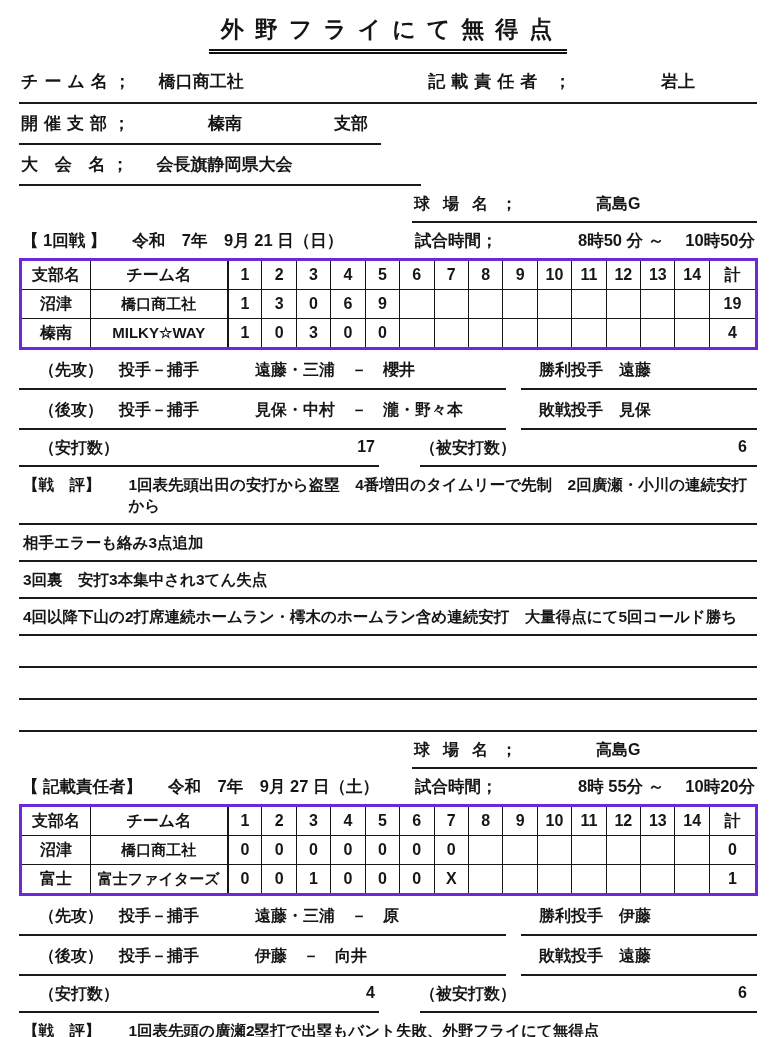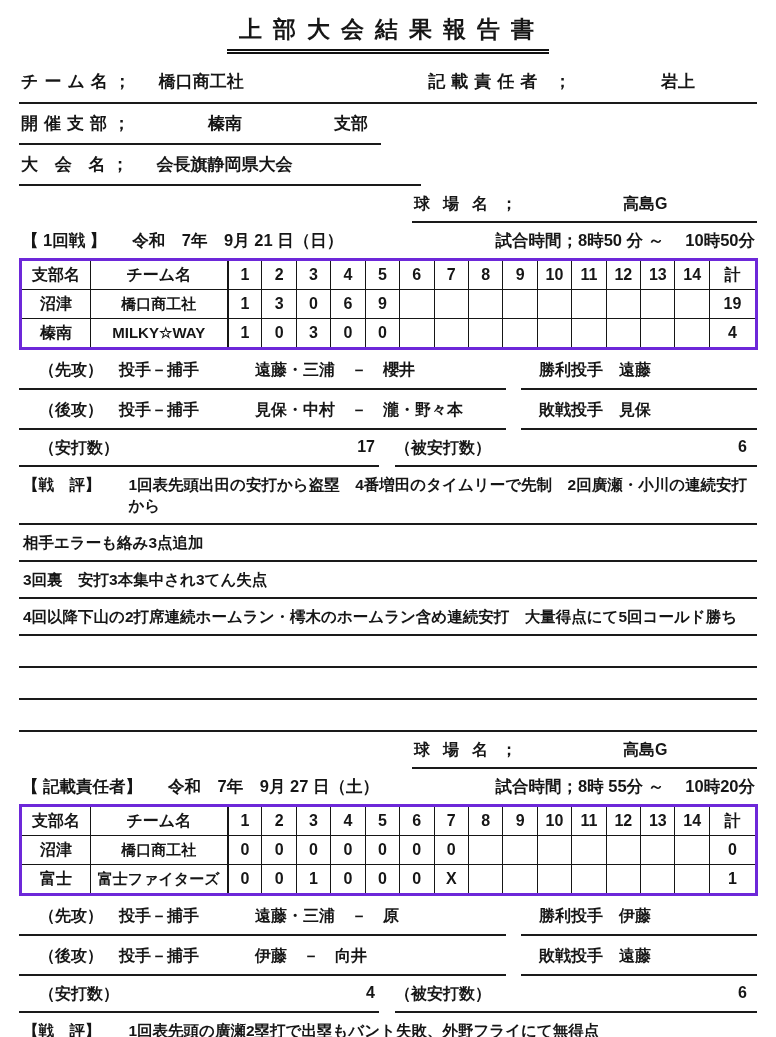--- a/index.html
+++ b/index.html
@@ -20,55 +20,55 @@
   .hdr-team .val{margin-left:22px;}
   .rep-grp{margin-right:60px;}
   .rep-grp .val{margin-left:84px;}
   .hdr-line{margin-top:7px;}
   .u-tourn{width:400px;display:flex;padding:1px 0 8px 2px;font-size:17px;}
   .u-tourn .val{margin-left:22px;}
   .u-host{width:360px;display:flex;padding:1px 0 8px 2px;font-size:17px;}
   .u-host .val{margin-left:72px;}
   .u-host .sfx{margin-left:92px;}
   
-  .stadium-row{margin:5px 0 0 393px;width:343px;display:flex;padding:3px 0 6px 2px;font-size:16px;gap:27px;}
+  .stadium-row{margin:5px 0 0 393px;width:343px;display:flex;padding:3px 0 6px 2px;font-size:16px;}
   .stadium-row .lbl{letter-spacing:13px;}
   .stadium-row .val{margin-left:66px;}
   .game-line{display:flex;align-items:baseline;margin:7px 0 6px;font-size:16.5px;}
   .game-left{width:393px;display:flex;padding-left:3px;}
   .game-left .date{margin-left:26px;white-space:pre;}
-  .game-right{flex:1;display:flex;justify-content:flex-end;padding-right:2px;}
+  .game-right{flex:1;display:flex;justify-content:space-between;padding-right:2px;}
   .game-right .tv{white-space:pre;}
   
   table.score{width:739px;border-collapse:collapse;table-layout:fixed;border:3px solid #6d28d9;font-size:16px;}
   table.score th,table.score td{border:1.5px solid #161616;height:28px;text-align:center;padding:0;font-weight:700;overflow:hidden;white-space:nowrap;}
   .team-col{border-right:2.5px solid #161616 !important;}
   td.team-cell{font-size:15px;}
   
   .pit-row{display:flex;font-size:16px;margin-top:2px;}
   .pit-main{width:487px;box-sizing:border-box;display:flex;padding:8px 0 7px 20px;}
   .pit-main .battery{margin-left:56px;white-space:pre;}
   .pit-res{flex:1;margin-left:15px;display:flex;padding:8px 0 7px 18px;}
   .pit-res .val{margin-left:16px;}
-  .hits-row{display:flex;font-size:16px;}
+  .hits-row{display:flex;font-size:16px;gap:25px;}
   .hits-l{width:360px;box-sizing:border-box;display:flex;justify-content:space-between;padding:8px 4px 6px 20px;}
   .hits-r{flex:1;margin-left:16px;display:flex;justify-content:space-between;padding:8px 10px 6px 0;}
   
   .rev-line{display:flex;align-items:baseline;padding:8px 2px 6px 4px;font-size:15.5px;min-height:17px;}
   .rev-label{margin-right:28px;white-space:pre;flex:none;}
   .rev-text{white-space:pre-wrap;}
   .blank-line{height:30px;}
 </style>
 </head>
 <body>
 
 <div class="page">
 
   <div class="title-wrap">
-    <span class="title">上部大会結果報告書</span>
+    <span class="title">外野フライにて無得点</span>
   </div>
 
   <div class="hdr-team u">
     <div class="hgrp">
       <span class="sp">チーム名；</span>
       <span class="val">橋口商工社</span>
     </div>
     <div class="hgrp rep-grp">
       <span class="sp">記載責任者 ；</span>
       <span class="val">岩上</span>

